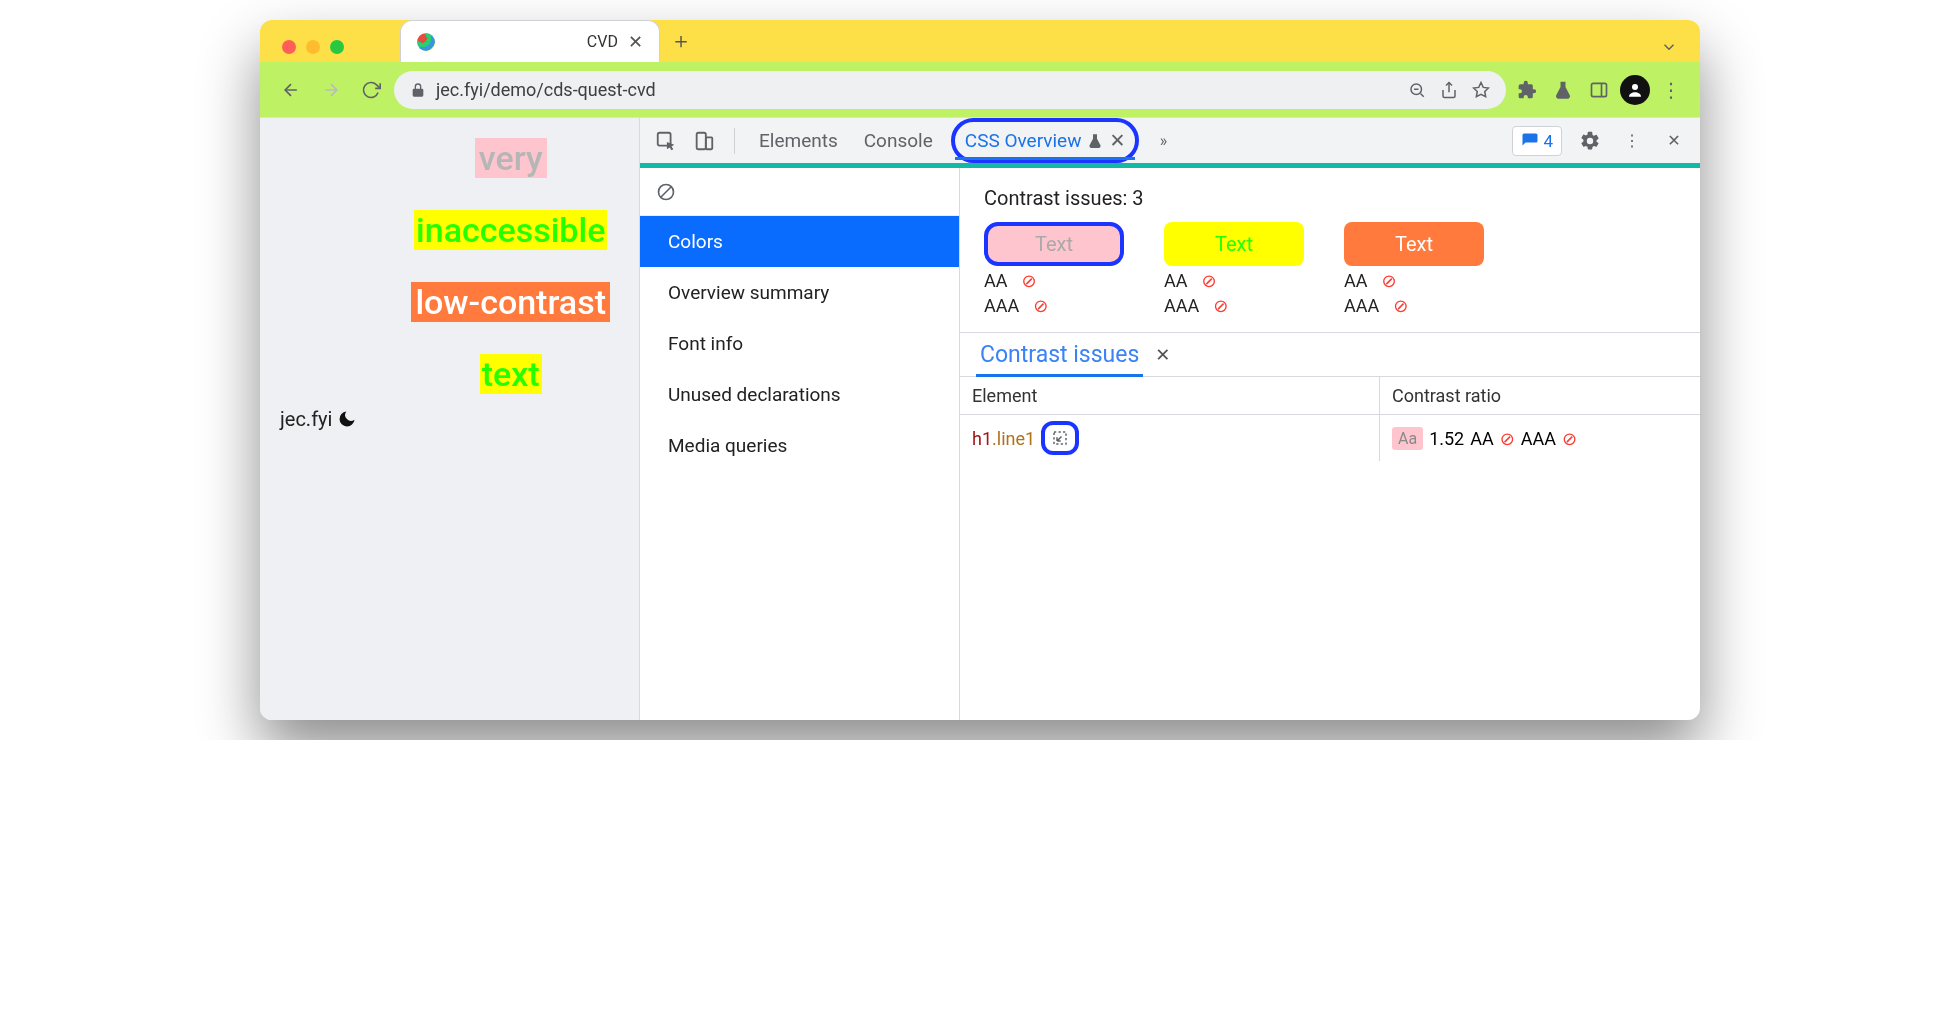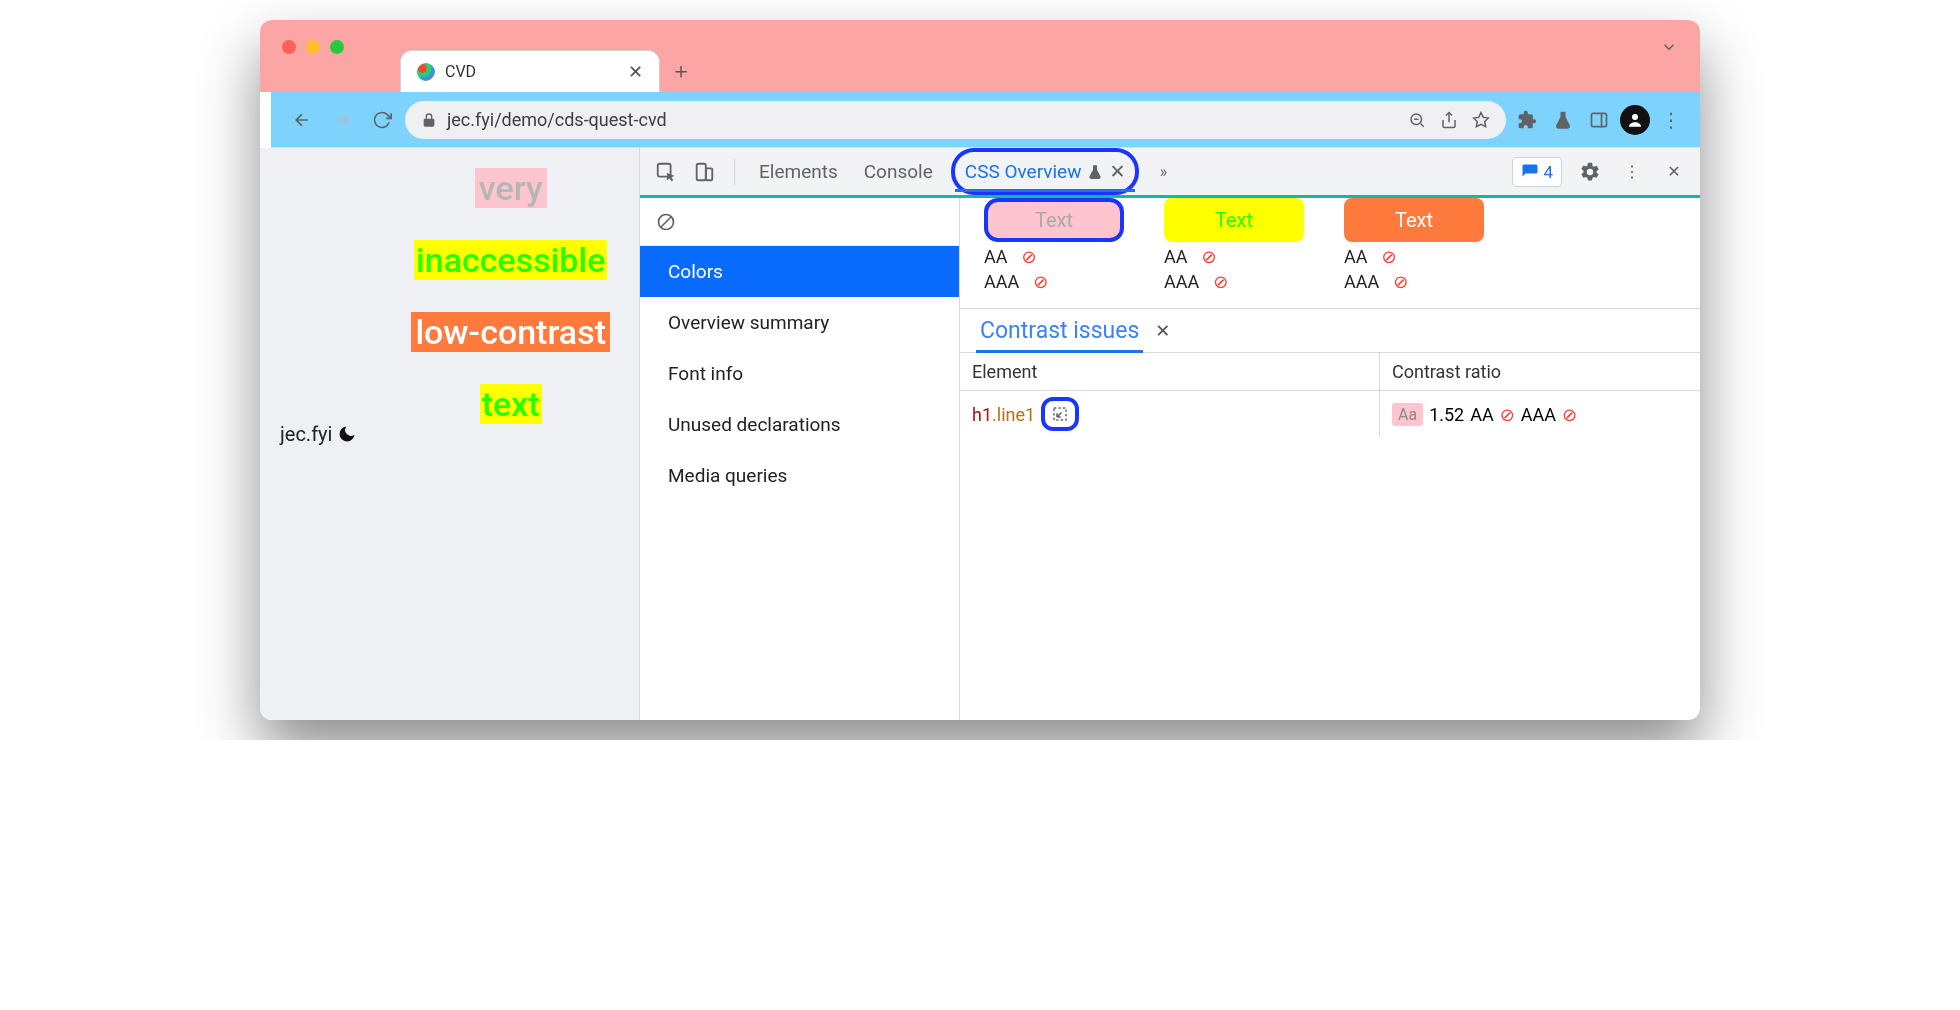--- a/index.html
+++ b/index.html
@@ -1,30 +1,30 @@
 <!DOCTYPE html>
 <html><head>
 <meta charset="utf-8">
 <style>
   * { box-sizing: border-box; margin: 0; padding: 0; font-family: -apple-system, BlinkMacSystemFont, "Segoe UI", Roboto, sans-serif; }
   body { background: #fff; display:flex; align-items:flex-start; justify-content:center; padding:20px; }
   .window { width: 1440px; height: 700px; border-radius: 12px; background: #fff; box-shadow: 0 30px 60px rgba(0,0,0,0.45); overflow: hidden; display:flex; flex-direction:column; }
   
-  .titlebar { height: 72px; display:flex; align-items:flex-end; background:#fca5a5; position:relative; }
+  .titlebar { height: 42px; display:flex; align-items:flex-end; background:#fde047; position:relative;text-align:right; }
   .traffic { position:absolute; left:22px; top:20px; display:flex; gap:10px; }
   .traffic span { width:14px; height:14px; border-radius:50%; }
   .tl-red{background:#ff5f57;} .tl-yellow{background:#febc2e;} .tl-green{background:#28c840;}
   .tab { margin-left:140px; background:#fff; height:42px; border-radius:12px 12px 0 0; display:flex; align-items:center; padding:0 16px; gap:10px; min-width:260px; border:1px solid #cfd2d7; border-bottom:none;}
   .tab .favicon { width:18px; height:18px; border-radius:50%; background: radial-gradient(circle at 30% 30%, #e74c3c 25%, #2ecc71 25% 50%, #3498db 50% 75%, #f1c40f 75%);}
   .tab .title { font-size:16px; color:#333; flex:1;}
   .tab .tclose{ font-size:18px; color:#555; cursor:pointer;}
   .newtab { width:42px; height:42px; display:flex; align-items:center; justify-content:center; font-size:22px; color:#555;}
   .titlebar .chev { position:absolute; right:22px; top:18px; color:#555;}
   
-  .addr-row { height:56px; background:#7dd3fc; display:flex; align-items:center; padding:0 14px; gap:6px; border-bottom:1px solid #dcdfe3;margin-left:11px;}
+  .addr-row { height:56px; background:#bef264; display:flex; align-items:center; padding:0 14px; gap:6px; border-bottom:1px solid #dcdfe3;}
   .nav-ico { width:34px; height:34px; display:flex; align-items:center; justify-content:center; color:#5f6368; border-radius:50%; font-size:20px;}
   .nav-ico.disabled{color:#b8bbc0;}
   .omnibox { flex:1; background:#eef0f2; border-radius:22px; height:38px; display:flex; align-items:center; padding:0 16px; gap:10px; color:#3c4043; font-size:18px;}
   .lock { color:#5f6368;}
   .omni-right{ margin-left:auto; display:flex; gap:14px; color:#5f6368;}
   .toolbar-ico{ width:30px; height:30px; display:flex; align-items:center; justify-content:center; color:#5f6368; font-size:20px;}
   .avatar{width:30px;height:30px;border-radius:50%;background:#111;display:flex;align-items:center;justify-content:center;color:#fff;font-size:16px;}
   
   .content{ flex:1; display:flex; min-height:0;}
   
@@ -32,21 +32,21 @@
   .page-hdr{ display:flex; align-items:center; justify-content:space-between; padding:18px 20px; font-size:20px; color:#222;}
   .moon{ width:30px; height:30px; border-radius:50%; display:flex; align-items:center; justify-content:center; font-size:18px;}
   .page-body{ flex:1; display:flex; flex-direction:column; align-items:center; gap:32px; padding-top:20px;}
   .w{ font-size:34px; font-weight:500; padding:0 4px;}
   .w1{ background:#ffc5cf; color:#b6b6b6;}
   .w2{ background:#ffff00; color:#24ff00; padding:0 2px;}
   .w3{ background:#ff7a3c; color:#fff;}
   .w4{ background:#ffff00; color:#24ff00; padding:0 2px;}
   
   .devtools{ flex:1; display:flex; flex-direction:column; min-width:0;}
-  .dt-top{ height:50px; display:flex; align-items:center; padding:0 12px; gap:10px; border-bottom:3px solid #14b8a6; background:#f1f3f4;}
+  .dt-top{ height:50px; display:flex; align-items:center; padding:0 12px; gap:10px; border-bottom:5px solid #14b8a6; background:#f1f3f4;}
   .dt-ico{ width:28px; height:28px; display:flex; align-items:center; justify-content:center; color:#5f6368;}
   .vsep{ width:1px; height:26px; background:#cfd2d7; margin:0 6px;}
   .dt-tab{ font-size:19px; color:#5f6368; padding:0 8px; height:100%; display:flex; align-items:center; gap:6px; position:relative;}
   .dt-tab.active{ color:#1a73e8;}
   .dt-tab.active::after{content:""; position:absolute; left:0; right:0; bottom:-1px; height:3px; background:#1a73e8;}
   .hl{ border:4px solid #1a35ff; border-radius:23px; padding:2px 10px !important; }
   .dt-right{ margin-left:auto; display:flex; align-items:center; gap:14px;}
   .badge{ display:flex; align-items:center; gap:4px; background:#fff; border:1px solid #cfd2d7; border-radius:4px; height:30px; padding:0 8px; color:#1a73e8; font-size:17px;}
   .badge .msgico{color:#1a73e8;}
   
@@ -253,20 +253,21 @@
               </svg>
           </div>
           <div class="side-item sel">Colors</div>
           <div class="side-item">Overview summary</div>
           <div class="side-item">Font info</div>
           <div class="side-item">Unused declarations</div>
           <div class="side-item">Media queries</div>
         </div>
 
         <div class="dt-main">
+          <div class="ci-head">Contrast issues: 3</div>
           <div class="swatches">
             <div class="sw">
               <div class="chip chip1 hl">Text</div>
               <div class="aa-row">
                   <span>AA</span>
                   <span class="ban">⊘</span>
                 </div>
               <div class="aa-row">
                   <span>AAA</span>
                   <span class="ban">⊘</span>

